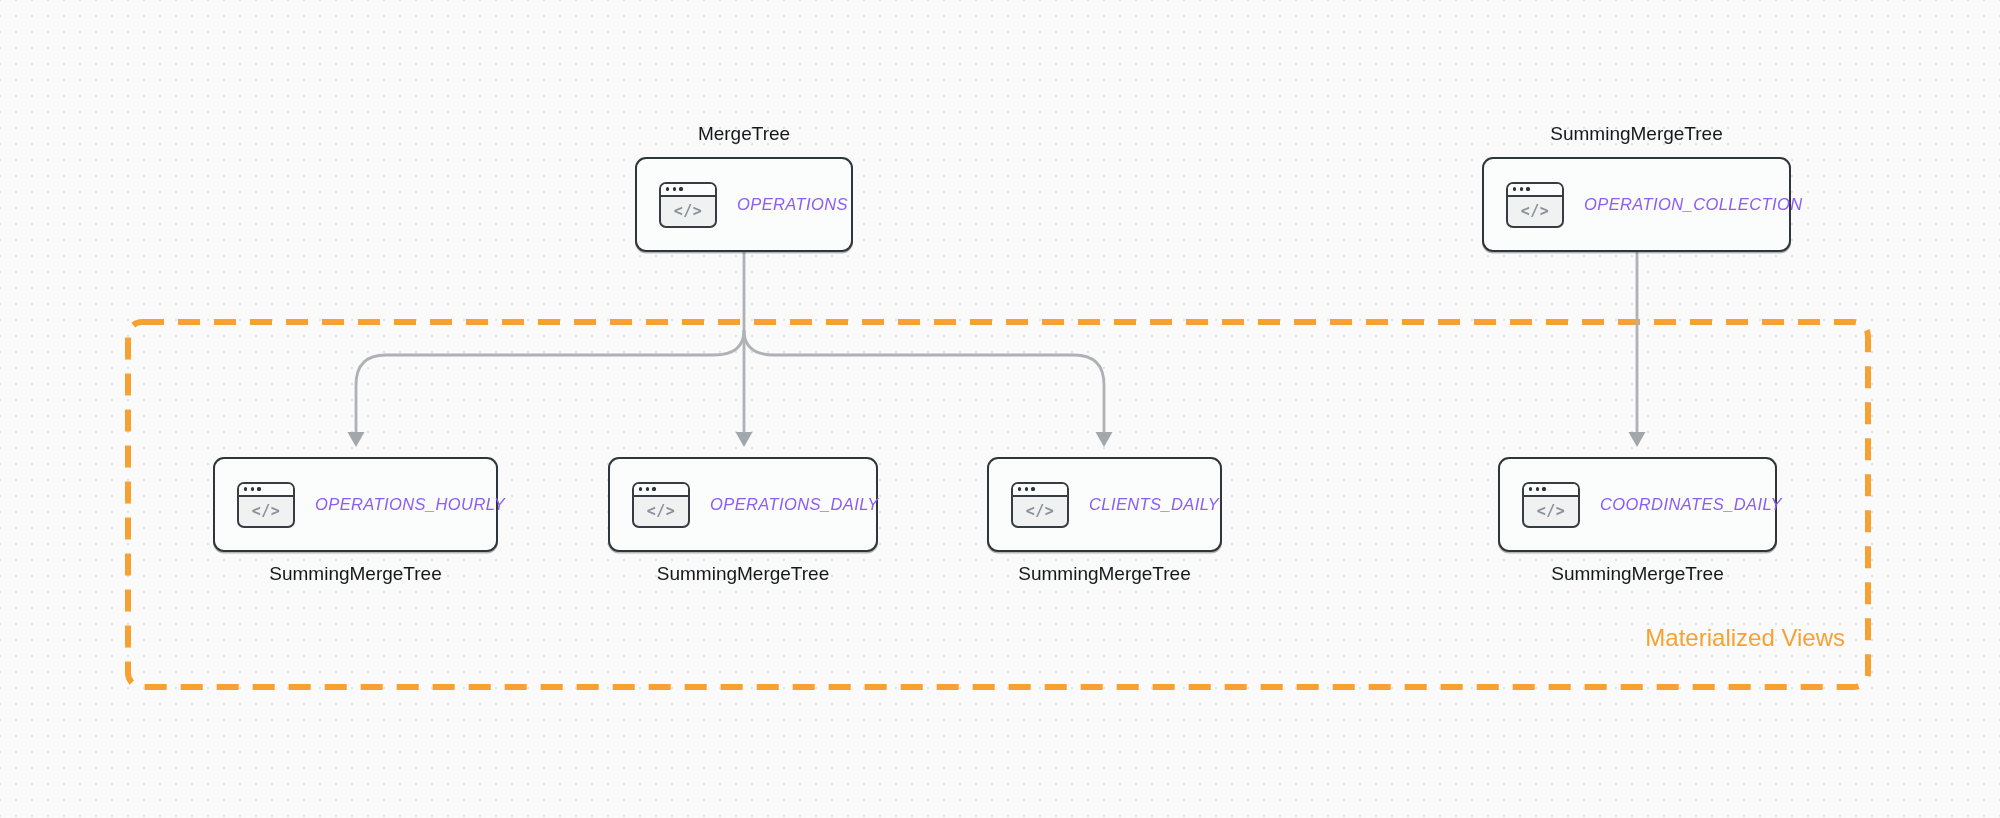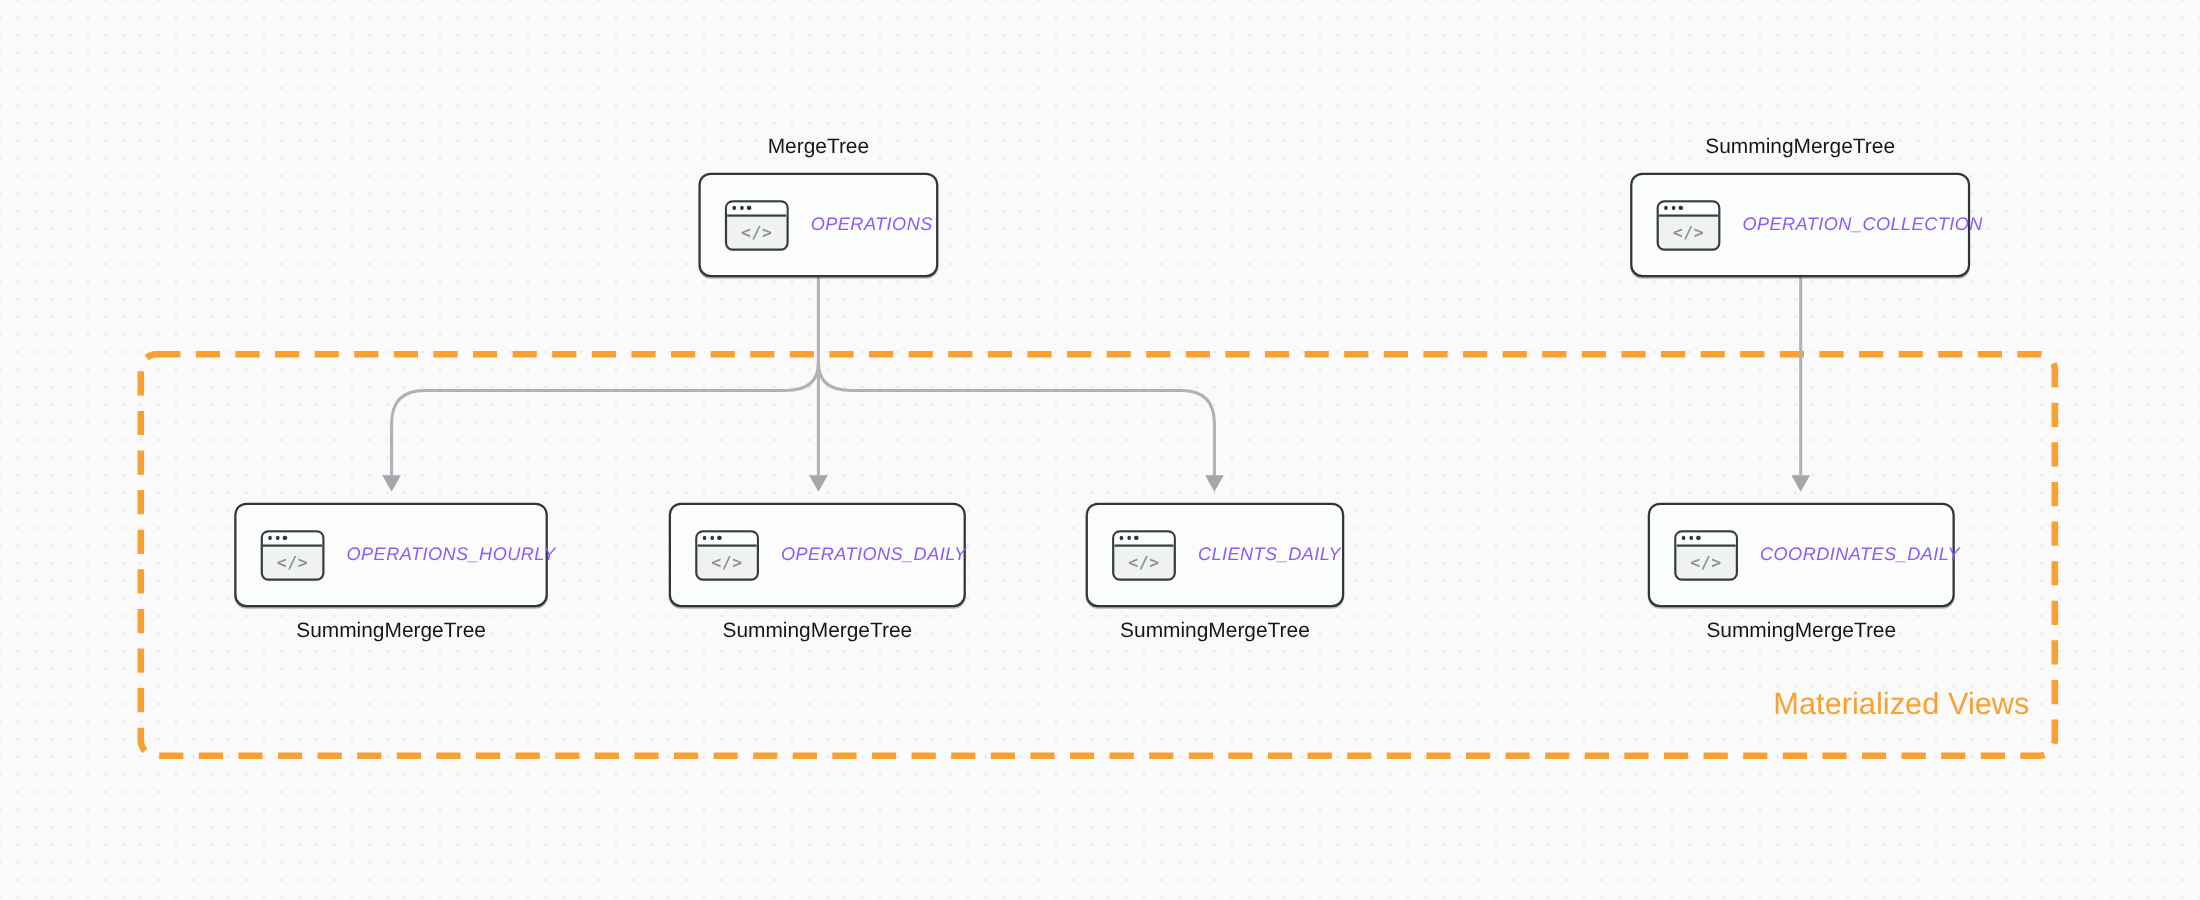--- a/index.html
+++ b/index.html
@@ -55,21 +55,21 @@
   #n-operations{left:635px;top:157px;width:218px;height:95px;}
   #n-operation-collection{left:1482px;top:157px;width:309px;height:95px;}
   #n-operations-hourly{left:213px;top:457px;width:285px;height:95px;}
   #n-operations-daily{left:608px;top:457px;width:270px;height:95px;}
   #n-clients-daily{left:987px;top:457px;width:235px;height:95px;}
   #n-coordinates-daily{left:1498px;top:457px;width:279px;height:95px;}
 
   
   .mv-label{
     position:absolute;top:624px;right:155px;
-    font-size:28px;font-weight:500;color:#f8a133;white-space:nowrap;
+    font-size:24px;font-weight:500;color:#f8a133;white-space:nowrap;
   }
 </style>
 </head>
 <body>
 
 <div class="stage">
 
   <svg class="layer" viewBox="0 0 2000 818">
 
     <rect x="128" y="322" width="1740" height="365" rx="14" fill="none" stroke="#f8a133" stroke-width="6" stroke-dasharray="22 14"></rect>

